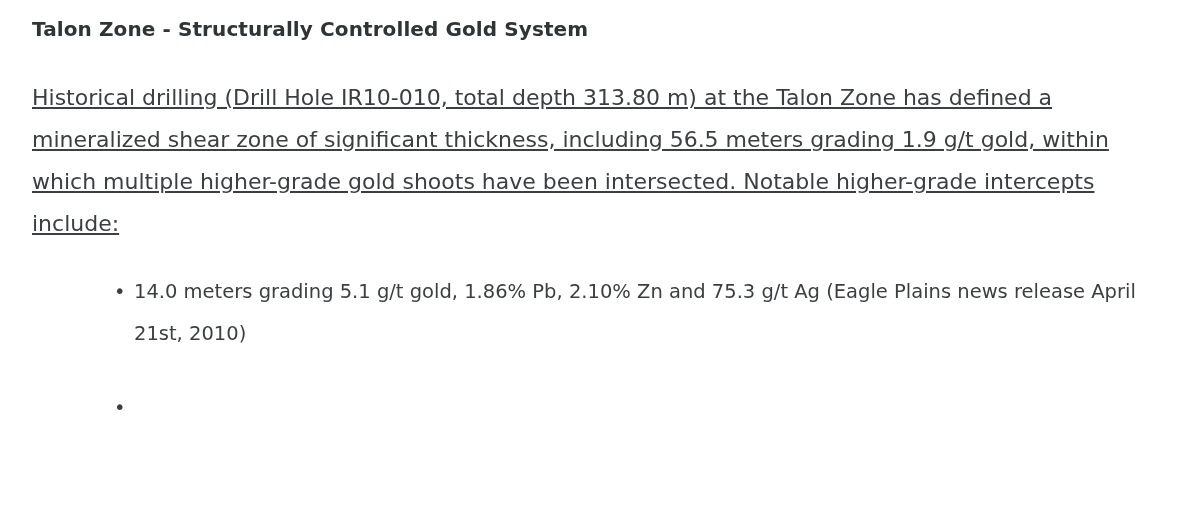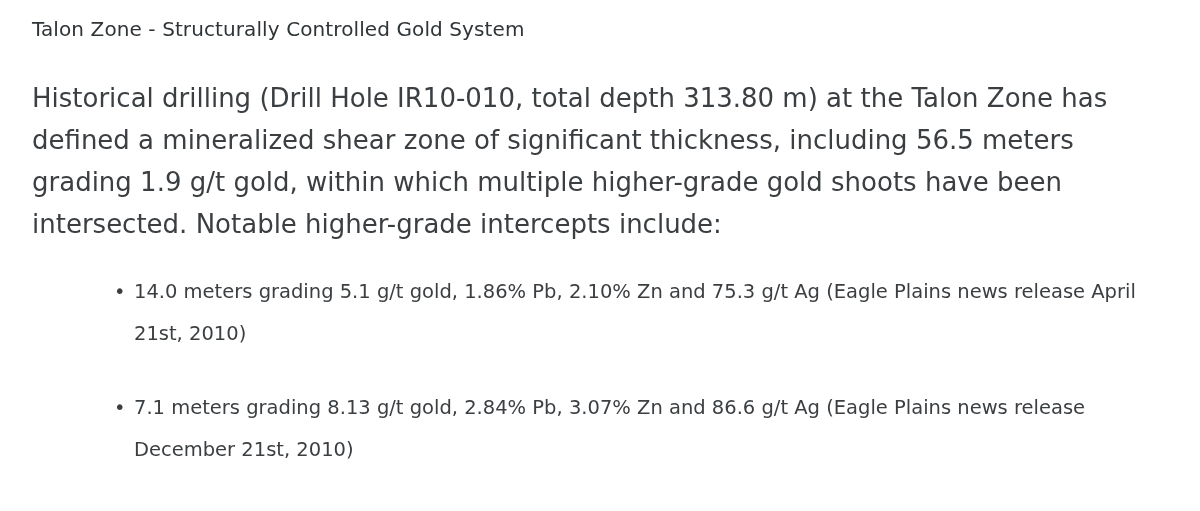--- a/index.html
+++ b/index.html
@@ -16,32 +16,33 @@
   }
   .page {
     box-sizing: border-box;
     width: 1200px;
     height: 511px;
     padding: 16px 32px 0 32px;
     background: #ffffff;
   }
   .doc-title {
     font-size: 20px;
-    font-weight: normal;
+    font-weight: bold;
     color: #2f3437;
     line-height: 1.35;
     margin: 0 0 34px 0;
     letter-spacing: 0.1px;
   }
   .body-paragraph {
-    font-size: 26px;
+    font-size: 22px;
     line-height: 42px;
     color: #3b3f42;
     margin: 0 0 26px 0;
     max-width: 1085px;
+    text-decoration: underline;
   }
   .bullet-list {
     list-style: none;
     margin: 0;
     padding: 0;
   }
   .bullet-item {
     position: relative;
     font-size: 19.5px;
     line-height: 42px;
@@ -71,17 +72,16 @@
 
   <p class="body-paragraph">Historical drilling (Drill Hole IR10-010, total depth 313.80 m) at the Talon Zone has defined a mineralized shear zone of significant thickness, including 56.5 meters grading 1.9 g/t gold, within which multiple higher-grade gold shoots have been intersected. Notable higher-grade intercepts include:</p>
 
   <ul class="bullet-list">
     <li class="bullet-item">
       <span class="bullet-dot">•</span>
       <span>14.0 meters grading 5.1 g/t gold, 1.86% Pb, 2.10% Zn and 75.3 g/t Ag (Eagle Plains news release April 21st, 2010)</span>
     </li>
     <li class="bullet-item">
       <span class="bullet-dot">•</span>
-      <span>7.1 meters grading 8.13 g/t gold, 2.84% Pb, 3.07% Zn and 86.6 g/t Ag (Eagle Plains news release December 21st, 2010)</span>
     </li>
   </ul>
 
 </div>
 
 </body></html>

